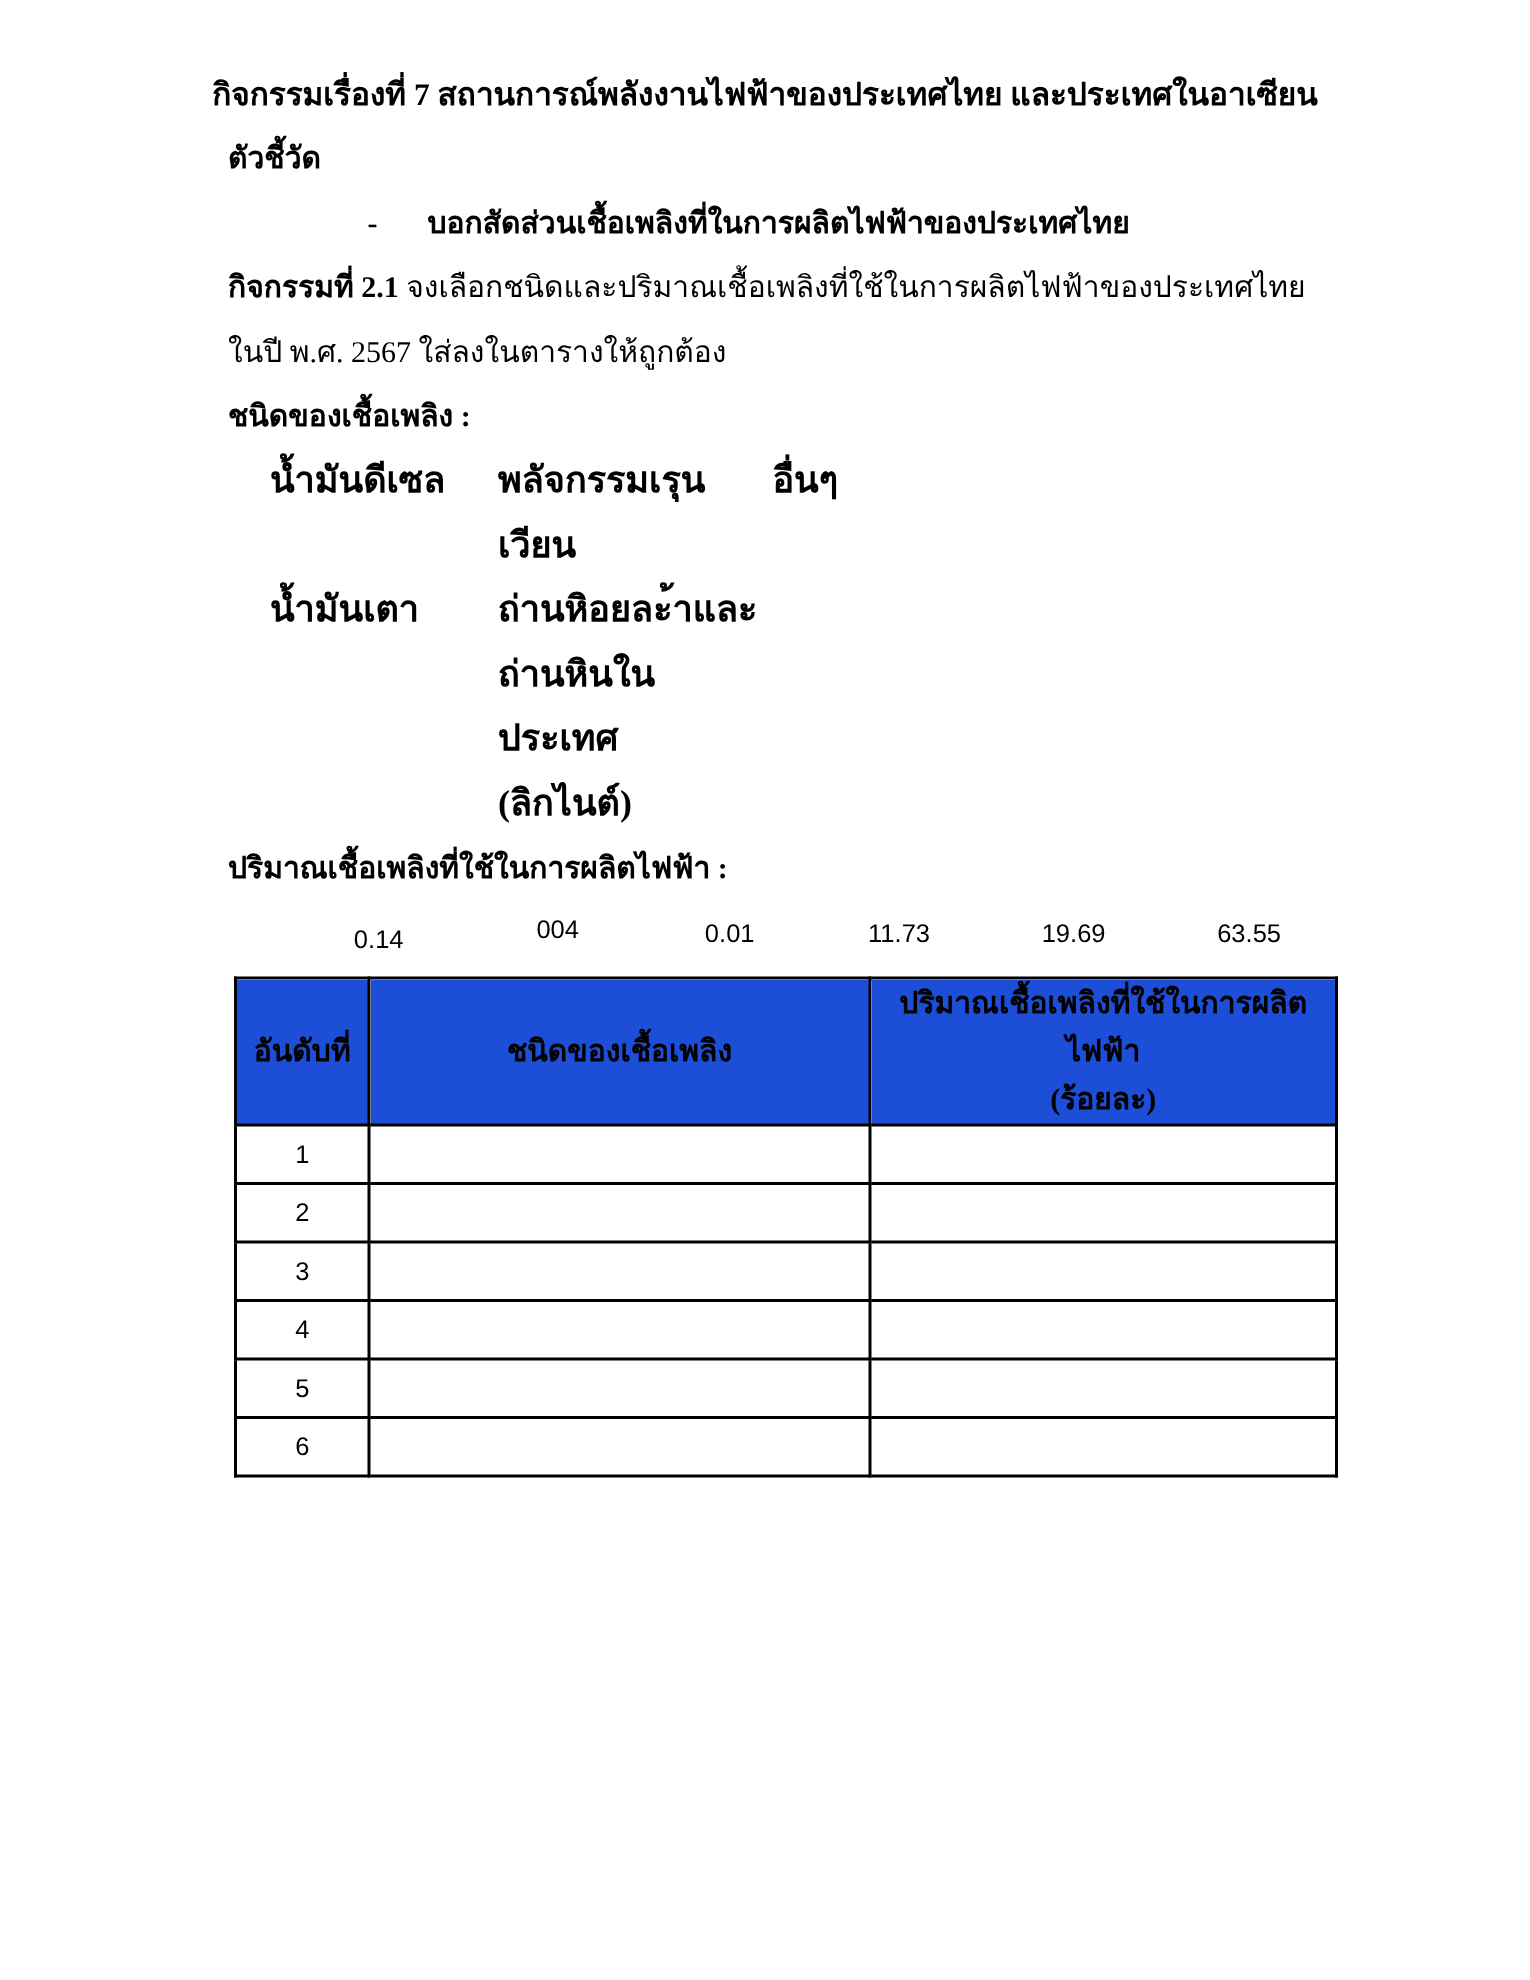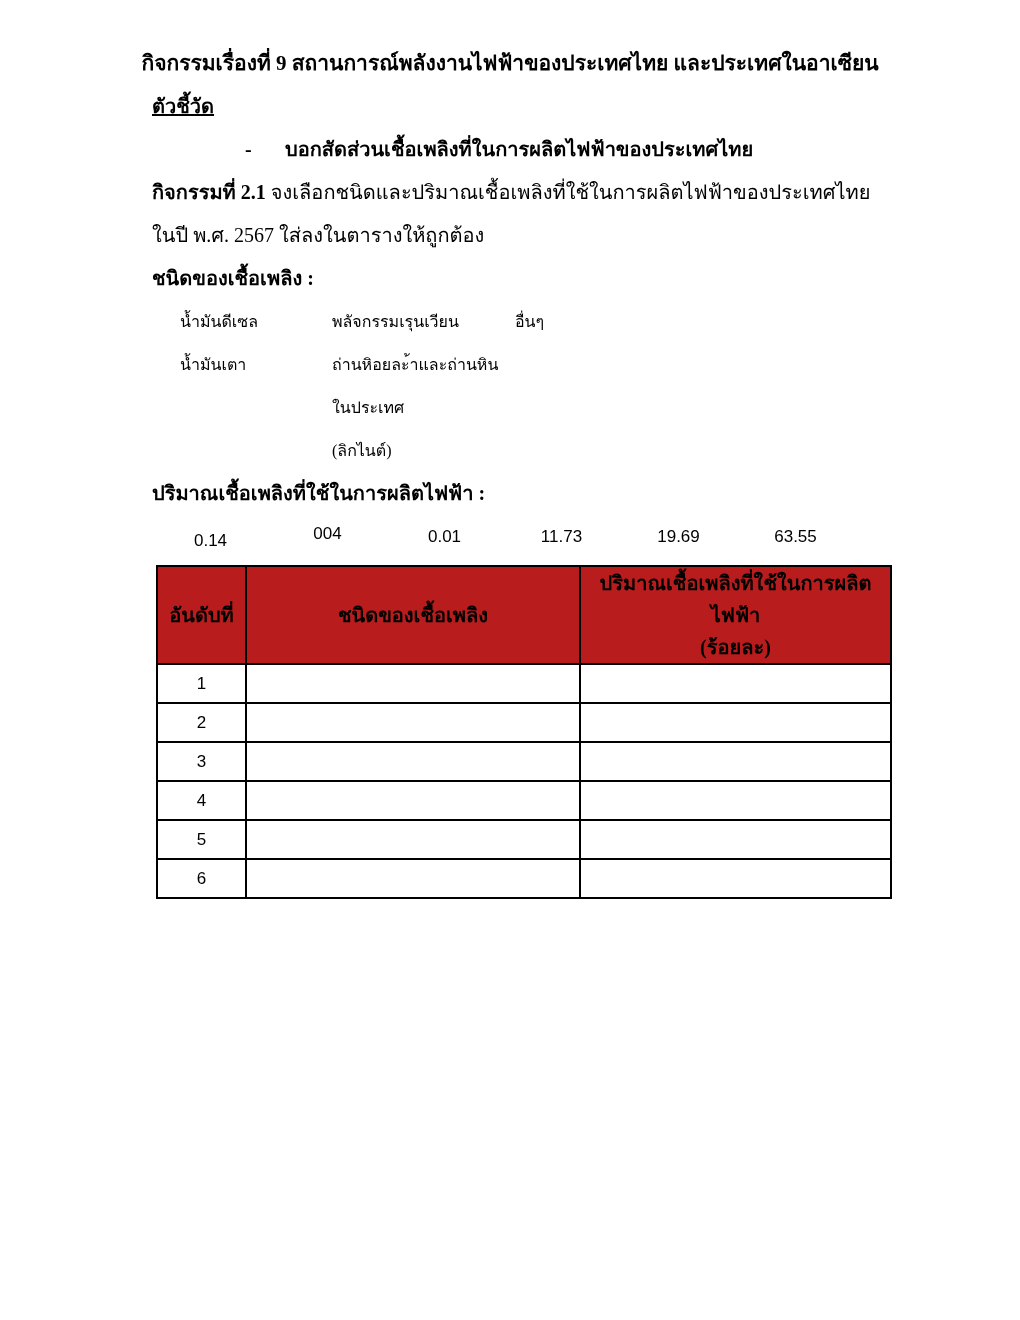--- a/index.html
+++ b/index.html
@@ -17,54 +17,55 @@
   .title {
     font-size: 21px;
     font-weight: bold;
     line-height: 43px;
     text-align: center;
     white-space: nowrap;
   }
   .content { margin-left: 152px; margin-right: 130px; }
   .line { font-size: 20px; line-height: 43px; white-space: nowrap; }
   .bold { font-weight: bold; }
-  .underlined { text-decoration: underline; }
+  .underlined { }
   .bullet-line { padding-left: 93px; font-weight: bold; }
   .bullet-line .dash { display: inline-block; width: 40px; }
   .fuel-grid {
     display: grid;
     grid-template-columns: 152px 183px 1fr;
     padding-left: 28px;
-    font-size: 16px;
+    font-size: 24px;
     line-height: 43px;
+    font-weight: bold;
   }
   .amounts-row {
     display: flex;
     width: 702px;
     font-family: "Liberation Sans", sans-serif;
     font-size: 17px;
     line-height: 43px;
   }
-  .amounts-row .amount { flex: 1; text-align: center; position: relative; }
+  .amounts-row .amount { flex: 1; text-align: right; position: relative; }
   .amounts-row .amount:nth-child(1) { top: 4px; }
   .amounts-row .amount:nth-child(2) { top: -3px; }
   table.worksheet {
     border-collapse: collapse;
     table-layout: fixed;
     margin-left: 156px;
     margin-top: 7px;
     width: 734px;
   }
   table.worksheet th, table.worksheet td {
     border: 2px solid #000000;
     padding: 0;
     overflow: hidden;
   }
   table.worksheet thead th {
-    background: #b91c1c;
+    background: #1d4ed8;
     font-size: 20px;
     font-weight: bold;
     text-align: center;
     vertical-align: middle;
     height: 72px;
     line-height: 1.6;
   }
   table.worksheet tbody td { height: 37px; background: #ffffff; }
   td.rank-cell {
     text-align: center;
@@ -74,21 +75,21 @@
   }
   .col-rank { width: 89px; }
   .col-fuel { width: 334px; }
   .col-amount { width: 311px; }
 </style>
 </head>
 <body>
 
 <div class="page">
 
-  <div class="title">กิจกรรมเรื่องที่ 9 สถานการณ์พลังงานไฟฟ้าของประเทศไทย และประเทศในอาเซียน</div>
+  <div class="title">กิจกรรมเรื่องที่ 7 สถานการณ์พลังงานไฟฟ้าของประเทศไทย และประเทศในอาเซียน</div>
 
   <div class="content">
 
     <div class="line">
       <span class="bold underlined">ตัวชี้วัด</span>
     </div>
 
     <div class="line bullet-line">
       <span class="dash">-</span><span>บอกสัดส่วนเชื้อเพลิงที่ในการผลิตไฟฟ้าของประเทศไทย</span>
     </div>

